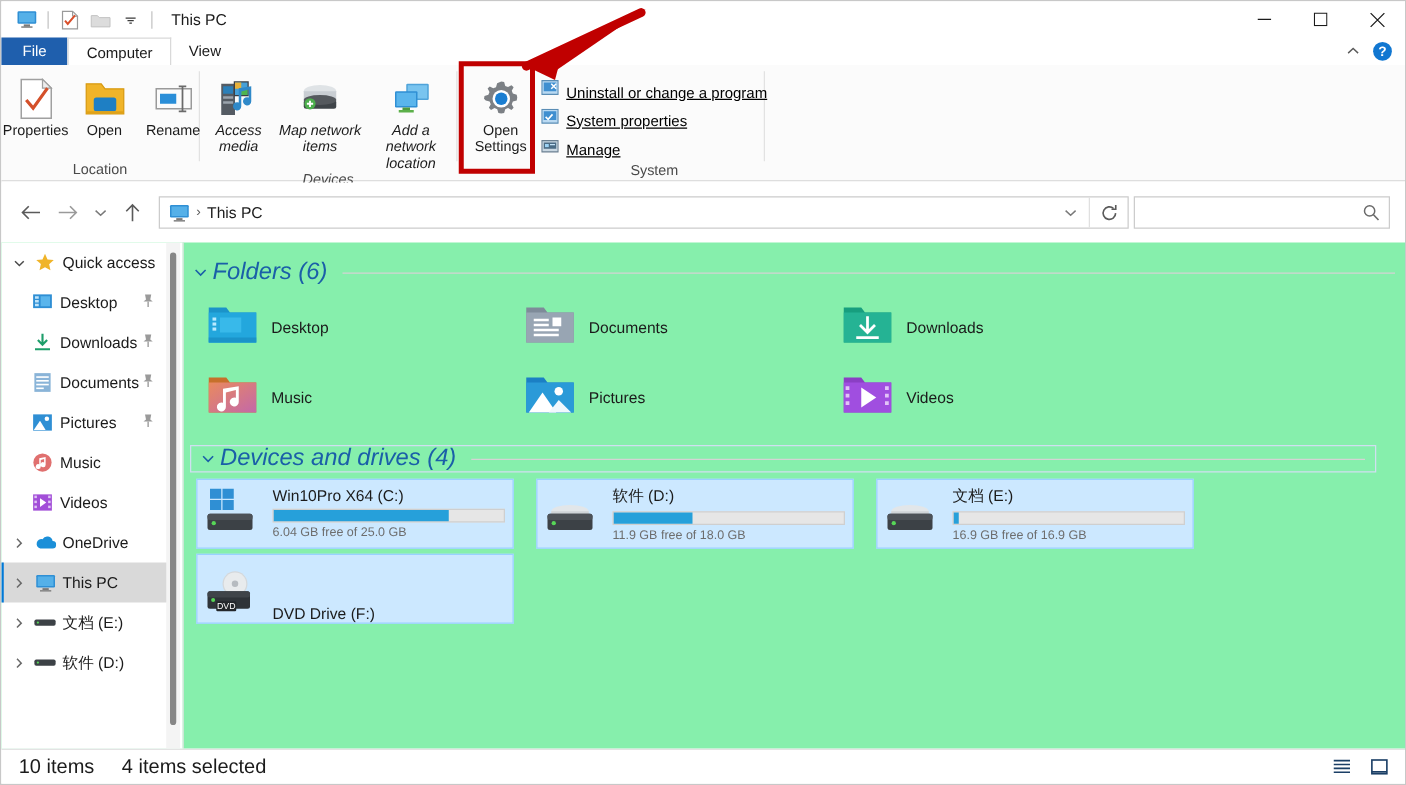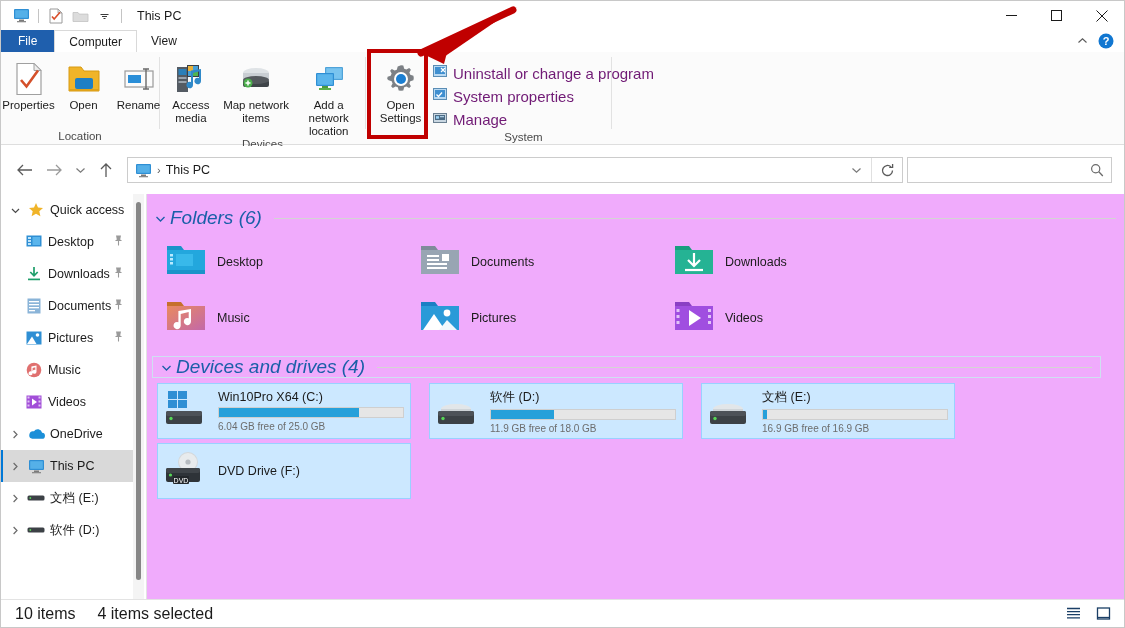--- a/index.html
+++ b/index.html
@@ -71,21 +71,21 @@
     padding-top: 4px; cursor: default;
   }
   .rbtn .ico { height: 36px; display: flex; align-items: center; justify-content: center; }
   .rbtn .lbl {
     font-size: 11.5px; color: #1b1b1b; text-align: center; line-height: 13px;
     margin-top: 2px; white-space: pre-line;
   }
   .rbtn.wide { width: 78px; }
   .rlist { display: flex; flex-direction: column; padding-top: 7px; padding-left: 5px; gap: 4px;}
   .rlist-item { display: flex; align-items: center; gap: 6px; height: 19px; }
-  .rlist-item .lbl { font-size: 15px; color: #701a75; white-space: nowrap; }
+  .rlist-item .lbl { font-size: 12px; color: #000000; white-space: nowrap; text-decoration: underline; }
 
   
   .addrrow {
     position: absolute; top: 145px; left: 0; right: 0; height: 48px;
     background: #ffffff; display: flex; align-items: center;
   }
   .navbtn { width: 30px; height: 30px; display: flex; align-items: center; justify-content: center; }
   .addrbox {
     flex: 1; height: 26px; border: 1px solid #cccccc; background: #ffffff;
     display: flex; align-items: center; margin-left: 6px; margin-right: 4px;
@@ -103,21 +103,21 @@
   }
   .searchbox input {
     border: 0; outline: 0; flex: 1; font-size: 12.5px; color: #1b1b1b;
     padding-left: 8px; font-family: "Liberation Sans", sans-serif; background: transparent;
   }
   .searchbox .sico { width: 28px; display: flex; align-items: center; justify-content: center; }
 
   
   .body {
     position: absolute; top: 193px; left: 0; right: 0; bottom: 28px;
-    display: flex; background: #f0abfc;
+    display: flex; background: #86efac;
   }
   .nav {
     width: 145px; position: relative; background: #ffffff; overflow: hidden;
   }
   .nav-scroll { position: absolute; inset: 0 8px 0 0; }
   .navitem {
     display: flex; align-items: center; height: 32px; padding-left: 4px;
     font-size: 12.5px; color: #1b1b1b; position: relative; white-space: nowrap;
   }
   .navitem.sel { background: #d9d9d9; }
@@ -290,21 +290,21 @@
                 <path d="M24 5v20M21 5h6M21 25h6" stroke="#6a6a6a" stroke-width="1.4" fill="none"></path>
               </svg>
             </div>
             <div class="lbl">Rename</div>
           </div>
         </div>
         <div class="rgroup-label">Location</div>
       </div>
       <div class="rgroup-sep"></div>
 
-      <div class="rgroup" style="width:205px;">
+      <div class="rgroup" style="width:205px;font-style:italic;">
         <div class="rgroup-body" style="padding-left:2px;">
           <div class="rbtn">
             <div class="ico">
               <svg width="34" height="32" viewBox="0 0 34 32">
                 <rect x="3" y="4" width="11" height="25" fill="#545b63"></rect>
                 <rect x="4.5" y="6" width="8" height="6" fill="#2b7fb8"></rect>
                 <rect x="4.5" y="14" width="8" height="2" fill="#9aa4ad"></rect>
                 <rect x="4.5" y="18" width="8" height="2" fill="#9aa4ad"></rect>
                 <rect x="13" y="2" width="12" height="12" fill="#3a3f45"></rect>
                 <rect x="14" y="3" width="10" height="10" fill="#46a0d8"></rect>
@@ -810,21 +810,21 @@
           </div>
           <div class="drive-info">
             <div class="drive-name">文档 (E:)</div>
             <div class="bar-outer">
               <div class="bar-fill" style="width:2%"></div>
             </div>
             <div class="drive-free">16.9 GB free of 16.9 GB</div>
           </div>
         </div>
 
-        <div class="drive selected" style="margin-top:4px;">
+        <div class="drive selected" style="margin-top:4px;align-items:flex-end;">
           <div class="drive-ico">
             <svg width="46" height="42" viewBox="0 0 46 42">
               <circle cx="24" cy="13" r="10" fill="#d4d8db"></circle>
               <circle cx="24" cy="13" r="9" fill="#e8ebed"></circle>
               <circle cx="24" cy="13" r="2.6" fill="#b6bbc0"></circle>
               <rect x="2" y="19" width="34" height="14" rx="2" fill="#2e3338"></rect>
               <rect x="2" y="19" width="34" height="5" rx="2" fill="#3f4449"></rect>
               <circle cx="6.5" cy="26" r="1.6" fill="#57d657"></circle>
               <rect x="9" y="27" width="16" height="8" rx="1" fill="#23272b"></rect>
               <text x="17" y="33.5" font-size="7" font-family="Liberation Sans, sans-serif" fill="#ffffff" text-anchor="middle">DVD</text>

